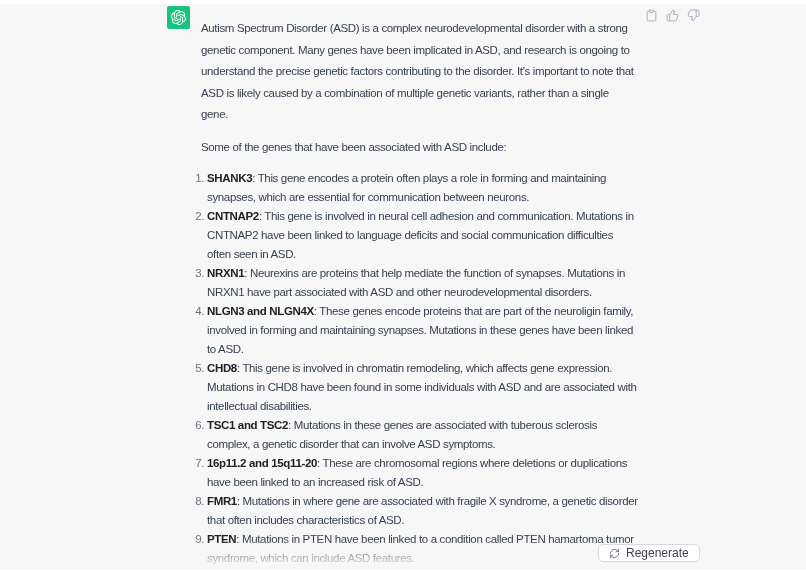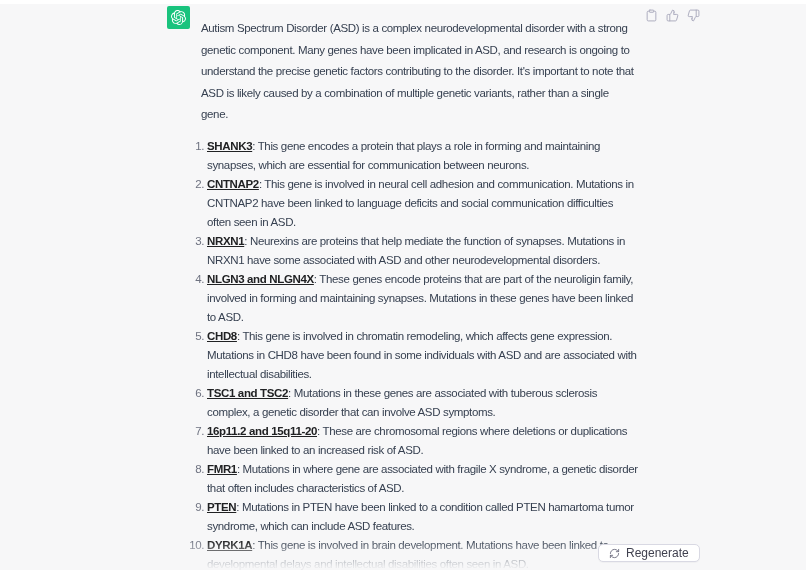--- a/index.html
+++ b/index.html
@@ -28,21 +28,21 @@
   .avatar svg { width: 15px; height: 15px; fill: #ffffff; display: block; }
   .content {
     margin-left: 11px; width: 437px;
     font-size: 11.5px; letter-spacing: -0.35px; color: #374151;
   }
   .content p { margin: 0 0 11px 0; line-height: 21.5px; }
   .content p.first { margin-top: 12px; }
   .gene-list { margin: 0; padding: 0 0 0 6px; line-height: 19px; list-style: decimal outside; }
   .gene-list li { margin: 0; padding: 0; }
   .gene-list li::marker { color: #6e7280; }
-  .gene-name { font-weight: bold; color: #202123; text-decoration: underline; }
+  .gene-name { font-weight: bold; color: #202123; }
   .actions { position: absolute; left: 645px; top: 8px; display: flex; gap: 7px; }
   .icon-btn {
     width: 14px; height: 14px; padding: 0; border: 0; background: transparent;
     color: #acacbe; cursor: pointer;
   }
   .icon-btn svg { width: 13px; height: 13px; display: block; }
   .bottom-fade {
     position: absolute; left: 0; bottom: 6px; width: 100%; height: 30px;
     background: linear-gradient(to bottom, rgba(247,247,248,0) 0%, rgba(247,247,248,0.92) 90%);
     pointer-events: none;
@@ -69,24 +69,25 @@
 <div class="top-strip"></div>
 
 <div class="message">
   <div class="avatar">
     <svg viewBox="0 0 24 24" xmlns="http://www.w3.org/2000/svg" aria-hidden="true">
       <path d="M22.2819 9.8211a5.9847 5.9847 0 0 0-.5157-4.9108 6.0462 6.0462 0 0 0-6.5098-2.9A6.0651 6.0651 0 0 0 4.9807 4.1818a5.9847 5.9847 0 0 0-3.9977 2.9 6.0462 6.0462 0 0 0 .7427 7.0966 5.98 5.98 0 0 0 .511 4.9107 6.051 6.051 0 0 0 6.5146 2.9001A5.9847 5.9847 0 0 0 13.2599 24a6.0557 6.0557 0 0 0 5.7718-4.2058 5.9894 5.9894 0 0 0 3.9977-2.9001 6.0557 6.0557 0 0 0-.7475-7.073zm-9.022 12.6081a4.4755 4.4755 0 0 1-2.8764-1.0408l.1419-.0804 4.7783-2.7582a.7948.7948 0 0 0 .3927-.6813v-6.7369l2.02 1.1686a.071.071 0 0 1 .038.052v5.5826a4.504 4.504 0 0 1-4.4945 4.4944zm-9.6607-4.1254a4.4708 4.4708 0 0 1-.5346-3.0137l.142.0852 4.783 2.7582a.7712.7712 0 0 0 .7806 0l5.8428-3.3685v2.3324a.0804.0804 0 0 1-.0332.0615L9.74 19.9502a4.4992 4.4992 0 0 1-6.1408-1.6464zM2.3408 7.8956a4.485 4.485 0 0 1 2.3655-1.9728V11.6a.7664.7664 0 0 0 .3879.6765l5.8144 3.3543-2.0201 1.1685a.0757.0757 0 0 1-.071 0l-4.8303-2.7865A4.504 4.504 0 0 1 2.3408 7.8956zm16.5963 3.8558L13.1038 8.364 15.1192 7.2a.0757.0757 0 0 1 .071 0l4.8303 2.7913a4.4944 4.4944 0 0 1-.6765 8.1042v-5.6772a.79.79 0 0 0-.407-.667zm2.0107-3.0231l-.142-.0852-4.7735-2.7818a.7759.7759 0 0 0-.7854 0L9.409 9.2297V6.8974a.0662.0662 0 0 1 .0284-.0615l4.8303-2.7866a4.4992 4.4992 0 0 1 6.6802 4.66zM8.3065 12.863l-2.02-1.1638a.0804.0804 0 0 1-.038-.0567V6.0742a4.4992 4.4992 0 0 1 7.3757-3.4537l-.142.0805L8.704 5.459a.7948.7948 0 0 0-.3927.6813zm1.0976-2.3654l2.602-1.4998 2.6069 1.4998v2.9994l-2.5974 1.4997-2.6067-1.4997z"></path>
     </svg>
   </div>
   <div class="content">
     <p class="first">Autism Spectrum Disorder (ASD) is a complex neurodevelopmental disorder with a strong genetic component. Many genes have been implicated in ASD, and research is ongoing to understand the precise genetic factors contributing to the disorder. It's important to note that ASD is likely caused by a combination of multiple genetic variants, rather than a single gene.</p>
+    <p>Some of the genes that have been associated with ASD include:</p>
     <ol class="gene-list">
-        <li><b class="gene-name">SHANK3</b><span>: This gene encodes a protein that plays a role in forming and maintaining synapses, which are essential for communication between neurons.</span></li>
+        <li><b class="gene-name">SHANK3</b><span>: This gene encodes a protein often plays a role in forming and maintaining synapses, which are essential for communication between neurons.</span></li>
         <li><b class="gene-name">CNTNAP2</b><span>: This gene is involved in neural cell adhesion and communication. Mutations in CNTNAP2 have been linked to language deficits and social communication difficulties often seen in ASD.</span></li>
-        <li><b class="gene-name">NRXN1</b><span>: Neurexins are proteins that help mediate the function of synapses. Mutations in NRXN1 have some associated with ASD and other neurodevelopmental disorders.</span></li>
+        <li><b class="gene-name">NRXN1</b><span>: Neurexins are proteins that help mediate the function of synapses. Mutations in NRXN1 have part associated with ASD and other neurodevelopmental disorders.</span></li>
         <li><b class="gene-name">NLGN3 and NLGN4X</b><span>: These genes encode proteins that are part of the neuroligin family, involved in forming and maintaining synapses. Mutations in these genes have been linked to ASD.</span></li>
         <li><b class="gene-name">CHD8</b><span>: This gene is involved in chromatin remodeling, which affects gene expression. Mutations in CHD8 have been found in some individuals with ASD and are associated with intellectual disabilities.</span></li>
         <li><b class="gene-name">TSC1 and TSC2</b><span>: Mutations in these genes are associated with tuberous sclerosis complex, a genetic disorder that can involve ASD symptoms.</span></li>
         <li><b class="gene-name">16p11.2 and 15q11-20</b><span>: These are chromosomal regions where deletions or duplications have been linked to an increased risk of ASD.</span></li>
         <li><b class="gene-name">FMR1</b><span>: Mutations in where gene are associated with fragile X syndrome, a genetic disorder that often includes characteristics of ASD.</span></li>
         <li><b class="gene-name">PTEN</b><span>: Mutations in PTEN have been linked to a condition called PTEN hamartoma tumor syndrome, which can include ASD features.</span></li>
         <li><b class="gene-name">DYRK1A</b><span>: This gene is involved in brain development. Mutations have been linked to developmental delays and intellectual disabilities often seen in ASD.</span></li>
       </ol>
   </div>
 </div>

